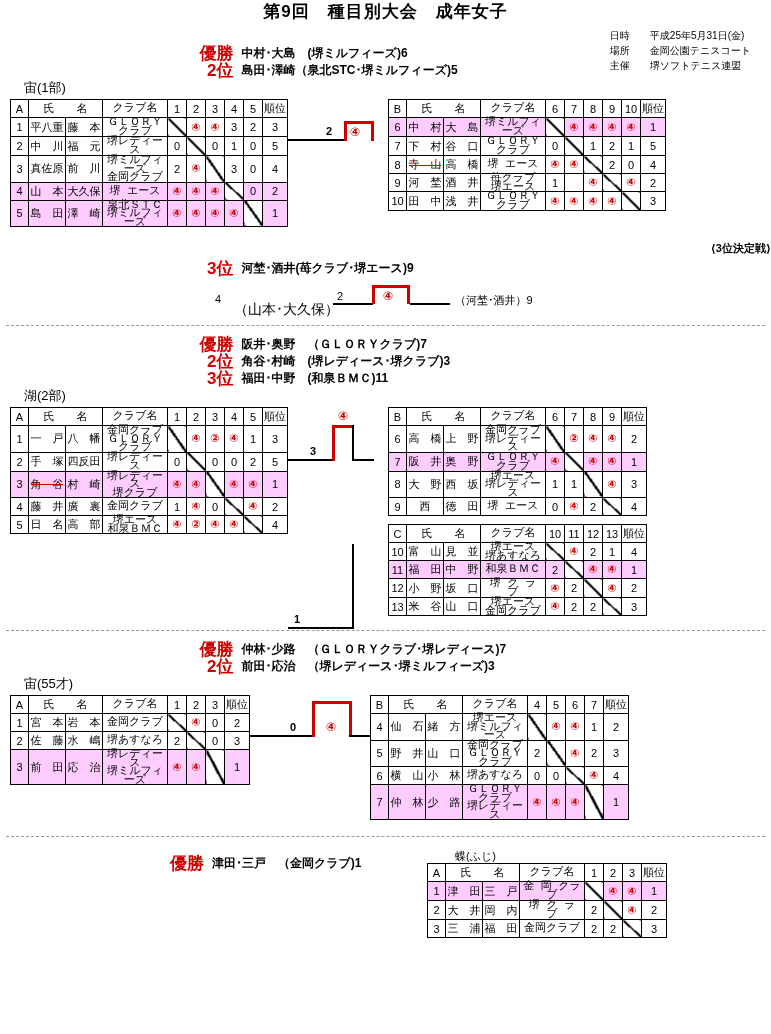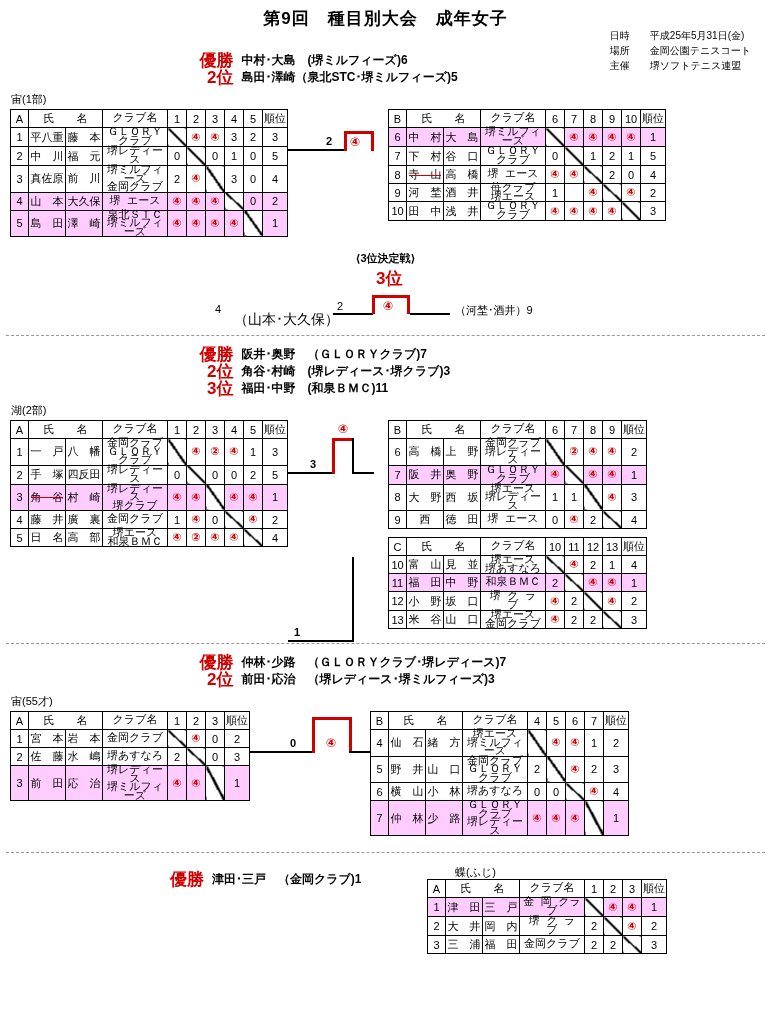--- a/index.html
+++ b/index.html
@@ -3,35 +3,35 @@
 <meta charset="utf-8">
 <style>
   html,body{margin:0;padding:0;}
   body{
     width:771px;height:1034px;background:#ffffff;
     font-family:"Liberation Sans","DejaVu Sans",sans-serif;
     font-size:11px;color:#000;position:relative;
   }
   .title{
     text-align:center;font-size:17px;font-weight:bold;letter-spacing:1px;
-    padding-top:7px;
+    padding-top:0;
   }
   .meta{
     position:absolute;right:18px;top:28px;font-size:10px;line-height:15px;
   }
   .meta table{border-collapse:collapse;}
   .meta td{padding:0 2px;font-size:10px;white-space:nowrap;}
   .meta td.lbl{padding-right:18px;}
 
   .res{margin-top:4px;}
   .res .line{display:flex;justify-content:center;align-items:center;gap:8px;line-height:17px;}
   .res .rank{color:#d00000;font-weight:bold;font-size:17px;width:34px;text-align:right;}
   .res .txt{font-weight:bold;font-size:12px;min-width:330px;text-align:left;}
 
-  .sect-label{font-size:11px;padding-left:11px;margin-top:6px;}
+  .sect-label{font-size:13px;padding-left:24px;}
   .hr{border-top:1px dashed #999;margin:10px 6px;}
 
   table.grid{border-collapse:collapse;}
   table.grid td,table.grid th{
     border:1px solid #000;height:17px;font-size:11px;text-align:center;
     padding:0 1px;font-weight:normal;
   }
   .hdr td{background:#fff;font-size:11px;}
   .nm{width:34px;}
   .no{width:15px;}
@@ -249,24 +249,25 @@
             <td class="sc"><span class="circ">④</span></td>
             <td class="sc"><span class="circ">④</span></td>
             <td class="sc diag"><span class=""></span></td>
             <td class="rk">3</td>
           </tr>
         </tbody>
       </table>
     </div>
 </div>
 
-<div class="center-note" style="margin-top:14px;">⟨3位決定戦⟩</div>
+<div class="center-note" style="margin-top:14px;text-align:right;">⟨3位決定戦⟩</div>
 <div class="res">
   <div class="line">
       <span class="rank">3位</span>
+      <span class="txt">河埜･酒井(苺クラブ･堺エース)9</span>
     </div>
 </div>
 <div style="position:relative;height:34px;margin-top:4px;">
   <div style="position:absolute;left:215px;top:12px;font-size:11px;">4</div>
   <div style="position:absolute;left:234px;top:20px;font-size:14px;">（山本･大久保）</div>
   <div class="segk" style="left:333px;top:22px;width:40px;height:2px;"></div>
   <div class="segk" style="left:410px;top:22px;width:40px;height:2px;"></div>
   <div class="seg" style="left:372px;top:4px;width:3px;height:19px;"></div>
   <div class="seg" style="left:372px;top:4px;width:38px;height:3px;"></div>
   <div class="seg" style="left:407px;top:4px;width:3px;height:19px;"></div>

